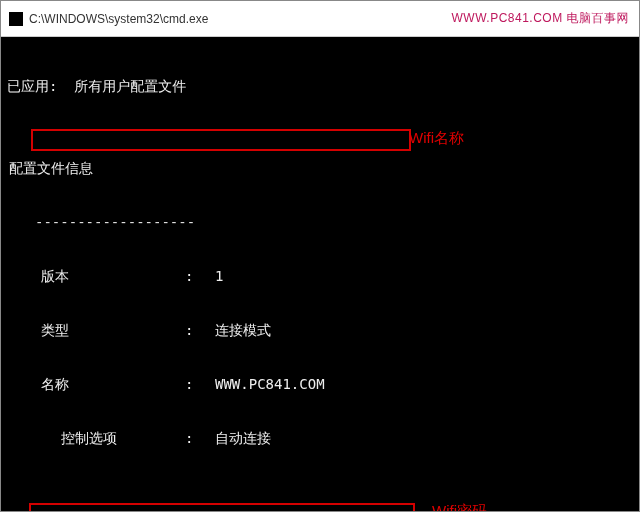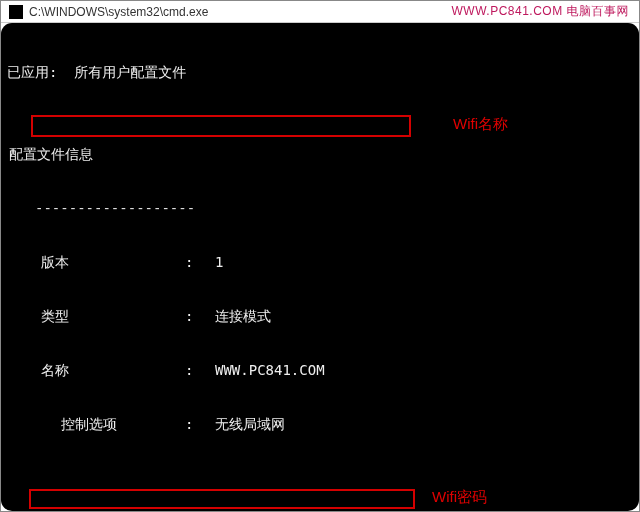--- a/index.html
+++ b/index.html
@@ -1,33 +1,33 @@
 <!DOCTYPE html>
 <html><head>
 <meta charset="utf-8">
 <style>
   * { margin: 0; padding: 0; box-sizing: border-box; }
   html, body { width: 640px; height: 512px; overflow: hidden; font-family: "Microsoft YaHei", SimSun, sans-serif; background: #fff; }
   .window { width: 640px; height: 512px; border: 1px solid #888; display: flex; flex-direction: column; }
-  .titlebar { height: 22px; background: #fff; border-bottom: 1px solid #ccc; display: flex; align-items: center; padding: 0 8px; position: relative; }
+  .titlebar { height: 36px; background: #fff; border-bottom: 1px solid #ccc; display: flex; align-items: center; padding: 0 8px; position: relative; }
   .titlebar .icon { width: 14px; height: 14px; background: #000; margin-right: 6px; display:inline-block; }
   .titlebar .title { font-size: 12px; color: #333; }
   .titlebar .watermark { position: absolute; right: 10px; font-size: 12px; color: #be185d; letter-spacing: .5px; }
-  .console { flex: 1; background: #000; color: #eee; font-family: "NSimSun","SimSun","Consolas",monospace; font-size: 14px; line-height: 18px; padding: 4px 4px 0 4px; position: relative; overflow: hidden; white-space: pre; border-radius: 11px; }
+  .console { flex: 1; background: #000; color: #eee; font-family: "NSimSun","SimSun","Consolas",monospace; font-size: 14px; line-height: 18px; padding: 4px 4px 0 4px; position: relative; overflow: hidden; white-space: pre; }
   .row { display: flex; }
   .col-label { width: 180px; padding-left: 36px; }
   .col-sep { width: 30px; text-align: left; }
   .col-val { flex: 1; }
   .section { padding-left: 4px; margin-top: 10px; }
   .dashes { padding-left: 30px; color: #ddd; letter-spacing: 0; }
   .box { position: absolute; border: 2px solid #d40000; pointer-events: none; }
   .box1 { left: 30px; top: 92px; width: 380px; height: 22px; }
   .box2 { left: 28px; top: 466px; width: 386px; height: 20px; }
   .annot { position: absolute; color: #e00000; font-family: "Microsoft YaHei", SimSun, sans-serif; font-size: 15px; font-weight: 500; }
-  .annot1 { left: 452px; top: 92px; }
+  .annot1 { left: 408px; top: 92px; }
   .annot2 { left: 431px; top: 465px; }
   .top-applied { padding-left: 2px; }
   .ctrl { padding-left: 30px; }
 </style>
 </head>
 <body>
 
 <div class="window">
   <div class="titlebar">
     <span class="icon"></span>
@@ -35,21 +35,21 @@
     <span class="watermark">WWW.PC841.COM 电脑百事网</span>
   </div>
   <div class="console">
     <div class="top-applied">已应用:  所有用户配置文件</div>
 
     <div class="section">配置文件信息</div>
     <div class="dashes">-------------------</div>
     <div class="row"><span class="col-label">版本</span><span class="col-sep">:</span><span class="col-val">1</span></div>
     <div class="row"><span class="col-label">类型</span><span class="col-sep">:</span><span class="col-val">连接模式</span></div>
     <div class="row"><span class="col-label">名称</span><span class="col-sep">:</span><span class="col-val">WWW.PC841.COM</span></div>
-    <div class="row"><span class="col-label" style="padding-left:56px">控制选项</span><span class="col-sep">:</span><span class="col-val">无线局域网</span></div>
+    <div class="row"><span class="col-label" style="padding-left:56px">控制选项</span><span class="col-sep">:</span><span class="col-val">自动连接</span></div>
     
     
     
 
     
     
     
     
     
     

